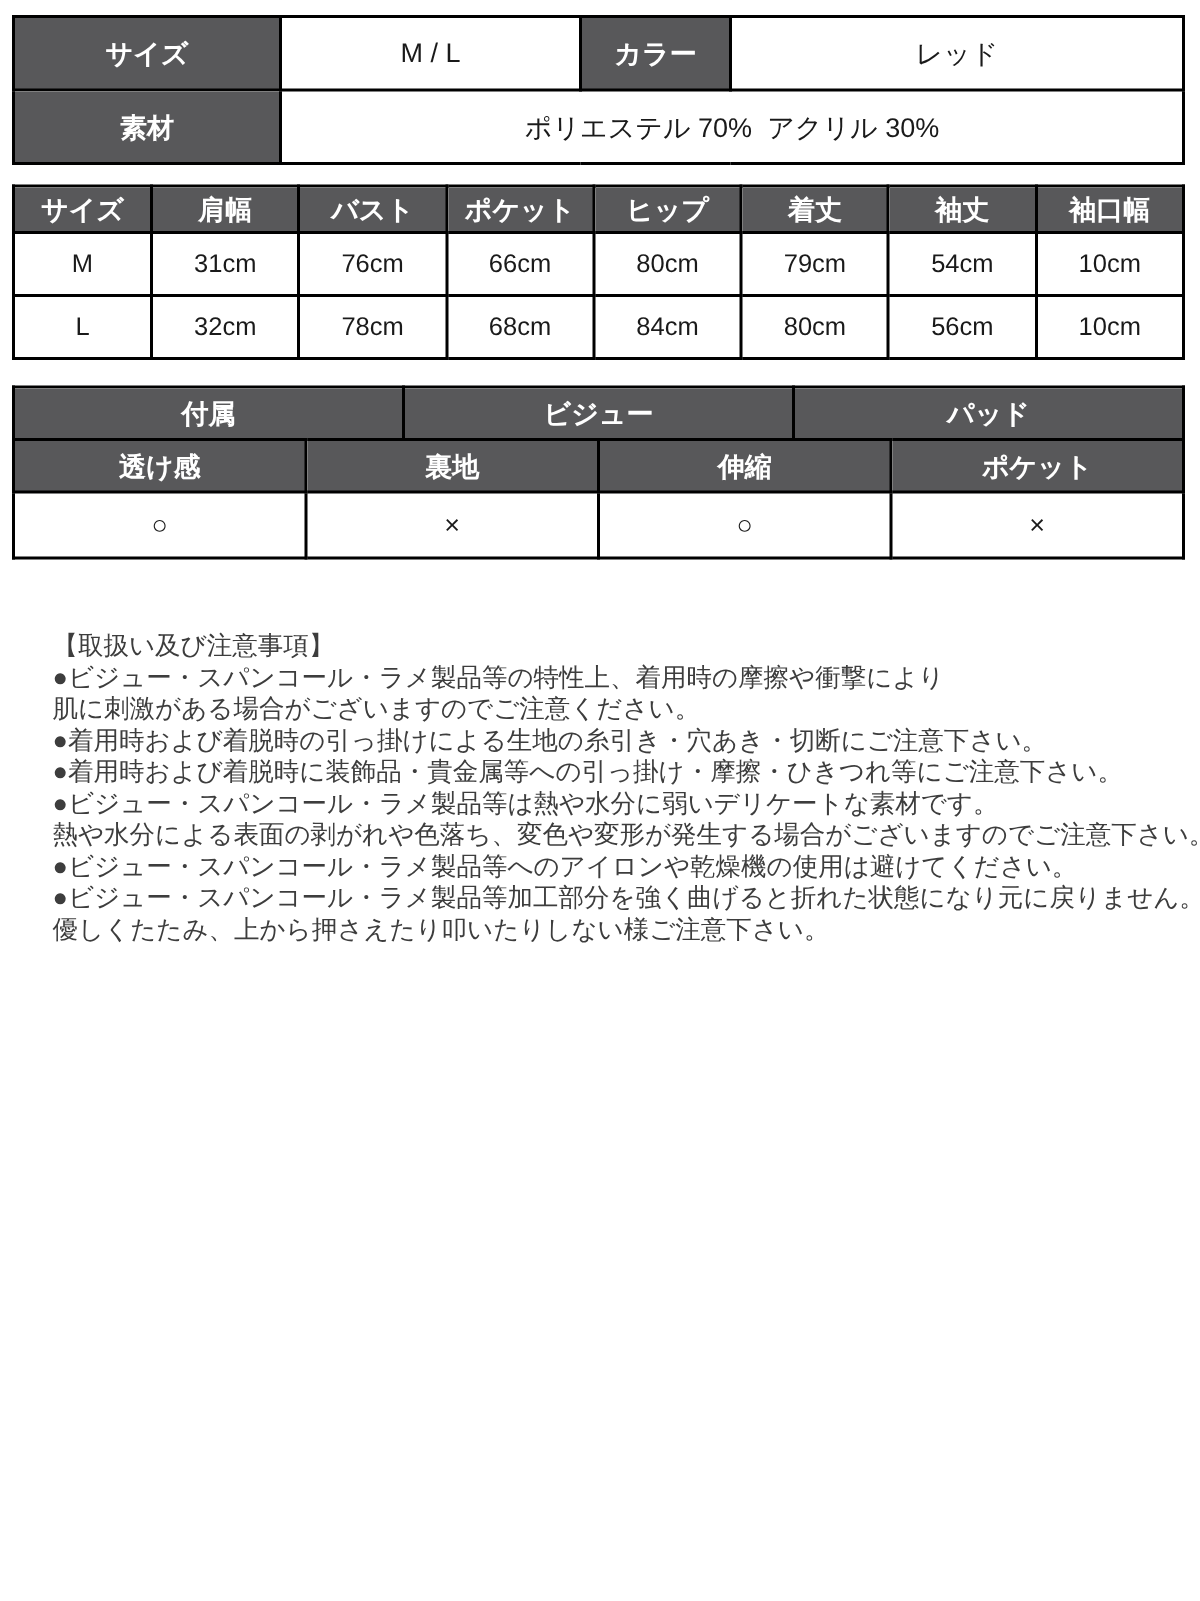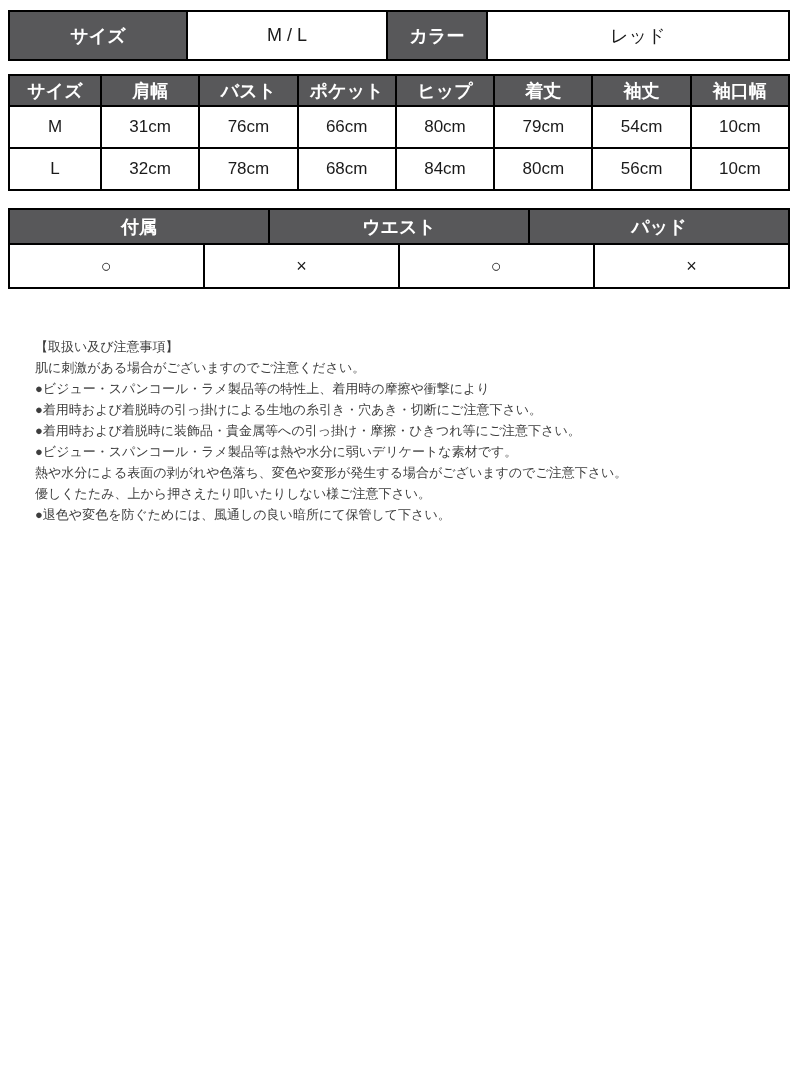--- a/index.html
+++ b/index.html
@@ -36,21 +36,21 @@
   #size-chart { margin-bottom: 17px; }
   #size-chart td.h { height: 27px; font-size: 18px; }
   #size-chart td.v { height: 38px; font-size: 17px; }
   
   #features-table td.h, #attributes-table td.h { height: 31px; }
   #features-table td.v, #attributes-table td.v { height: 40px; }
   #attributes-table { margin-top: -2px; }
   
   .notes {
     margin: 47px 0 0 27px;
-    font-size: 13px;
+    font-size: 17px;
     line-height: 21px;
     color: #3d3d3d;
     letter-spacing: 0;
   }
   .notes .line { white-space: nowrap; }
 </style>
 </head>
 <body>
 
 <div class="wrap">
@@ -61,20 +61,24 @@
         <col style="width:200px">
         <col style="width:100px">
         <col>
       </colgroup>
     <tbody>
         <tr>
       <td class="hd">サイズ</td>
       <td>M / L</td>
       <td class="hd">カラー</td>
       <td>レッド</td>
+    </tr>
+    <tr>
+      <td class="hd">素材</td>
+      <td colspan="3">ポリエステル 70%  アクリル 30%</td>
     </tr>
   </tbody>
     </table>
 
   <table id="size-chart">
     <colgroup>
         <col style="width:92px">
         <col>
         <col>
         <col>
@@ -114,42 +118,49 @@
       <td class="v">56cm</td>
       <td class="v">10cm</td>
     </tr>
   </tbody>
     </table>
 
   <table id="features-table">
     <tbody>
         <tr>
       <td class="hd h">付属</td>
-      <td class="hd h">ウエスト</td>
+      <td class="hd h">ビジュー</td>
       <td class="hd h">パッド</td>
     </tr>
   </tbody>
     </table>
 
   <table id="attributes-table">
     <tbody>
+        <tr>
+      <td class="hd h">透け感</td>
+      <td class="hd h">裏地</td>
+      <td class="hd h">伸縮</td>
+      <td class="hd h">ポケット</td>
+    </tr>
     <tr>
       <td class="v">○</td>
       <td class="v">×</td>
       <td class="v">○</td>
       <td class="v">×</td>
     </tr>
   </tbody>
     </table>
 
   <div class="notes">
     <div class="line">【取扱い及び注意事項】</div>
+    <div class="line">●ビジュー・スパンコール・ラメ製品等の特性上、着用時の摩擦や衝撃により</div>
     <div class="line">肌に刺激がある場合がございますのでご注意ください。</div>
-    <div class="line">●ビジュー・スパンコール・ラメ製品等の特性上、着用時の摩擦や衝撃により</div>
     <div class="line">●着用時および着脱時の引っ掛けによる生地の糸引き・穴あき・切断にご注意下さい。</div>
     <div class="line">●着用時および着脱時に装飾品・貴金属等への引っ掛け・摩擦・ひきつれ等にご注意下さい。</div>
     <div class="line">●ビジュー・スパンコール・ラメ製品等は熱や水分に弱いデリケートな素材です。</div>
     <div class="line">熱や水分による表面の剥がれや色落ち、変色や変形が発生する場合がございますのでご注意下さい。</div>
+    <div class="line">●ビジュー・スパンコール・ラメ製品等へのアイロンや乾燥機の使用は避けてください。</div>
+    <div class="line">●ビジュー・スパンコール・ラメ製品等加工部分を強く曲げると折れた状態になり元に戻りません。</div>
     <div class="line">優しくたたみ、上から押さえたり叩いたりしない様ご注意下さい。</div>
-    <div class="line">●退色や変色を防ぐためには、風通しの良い暗所にて保管して下さい。</div>
   </div>
 
 </div>
 
 </body></html>

